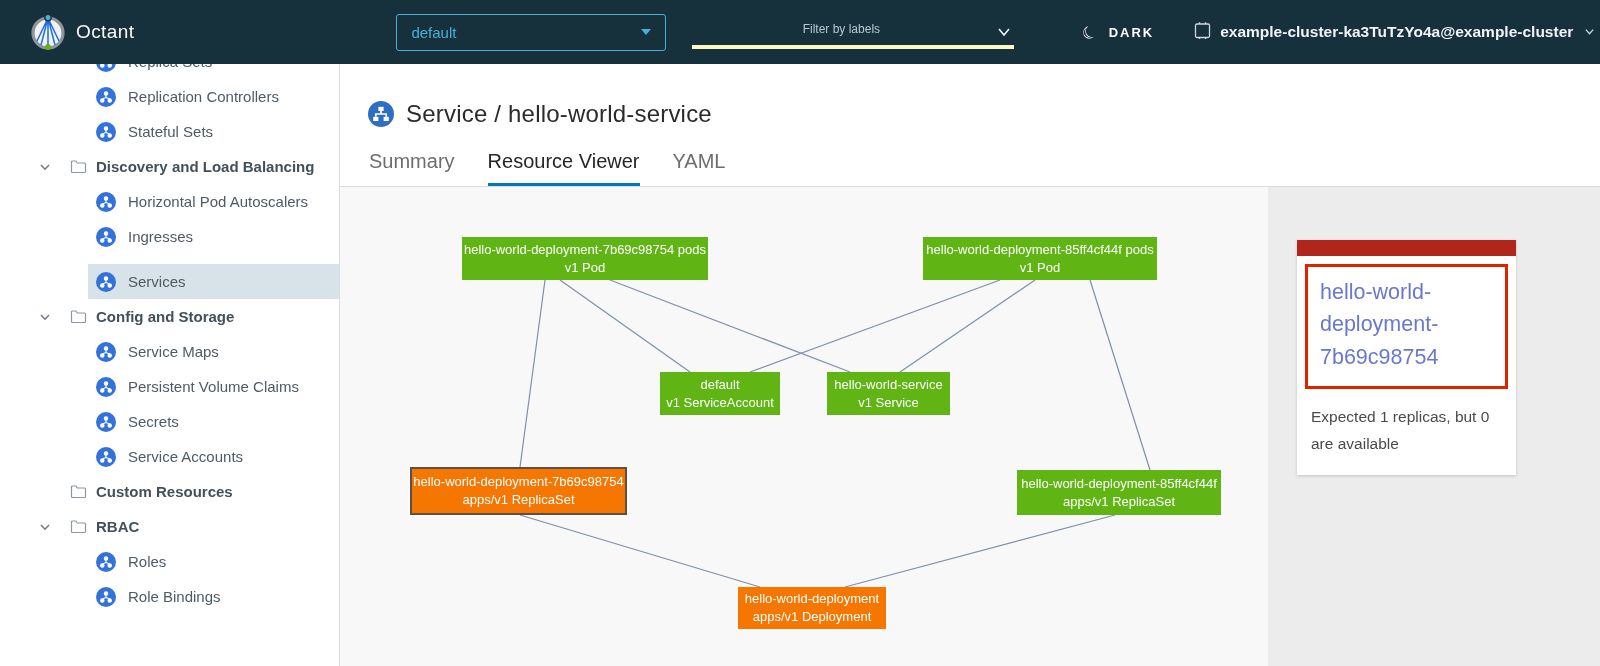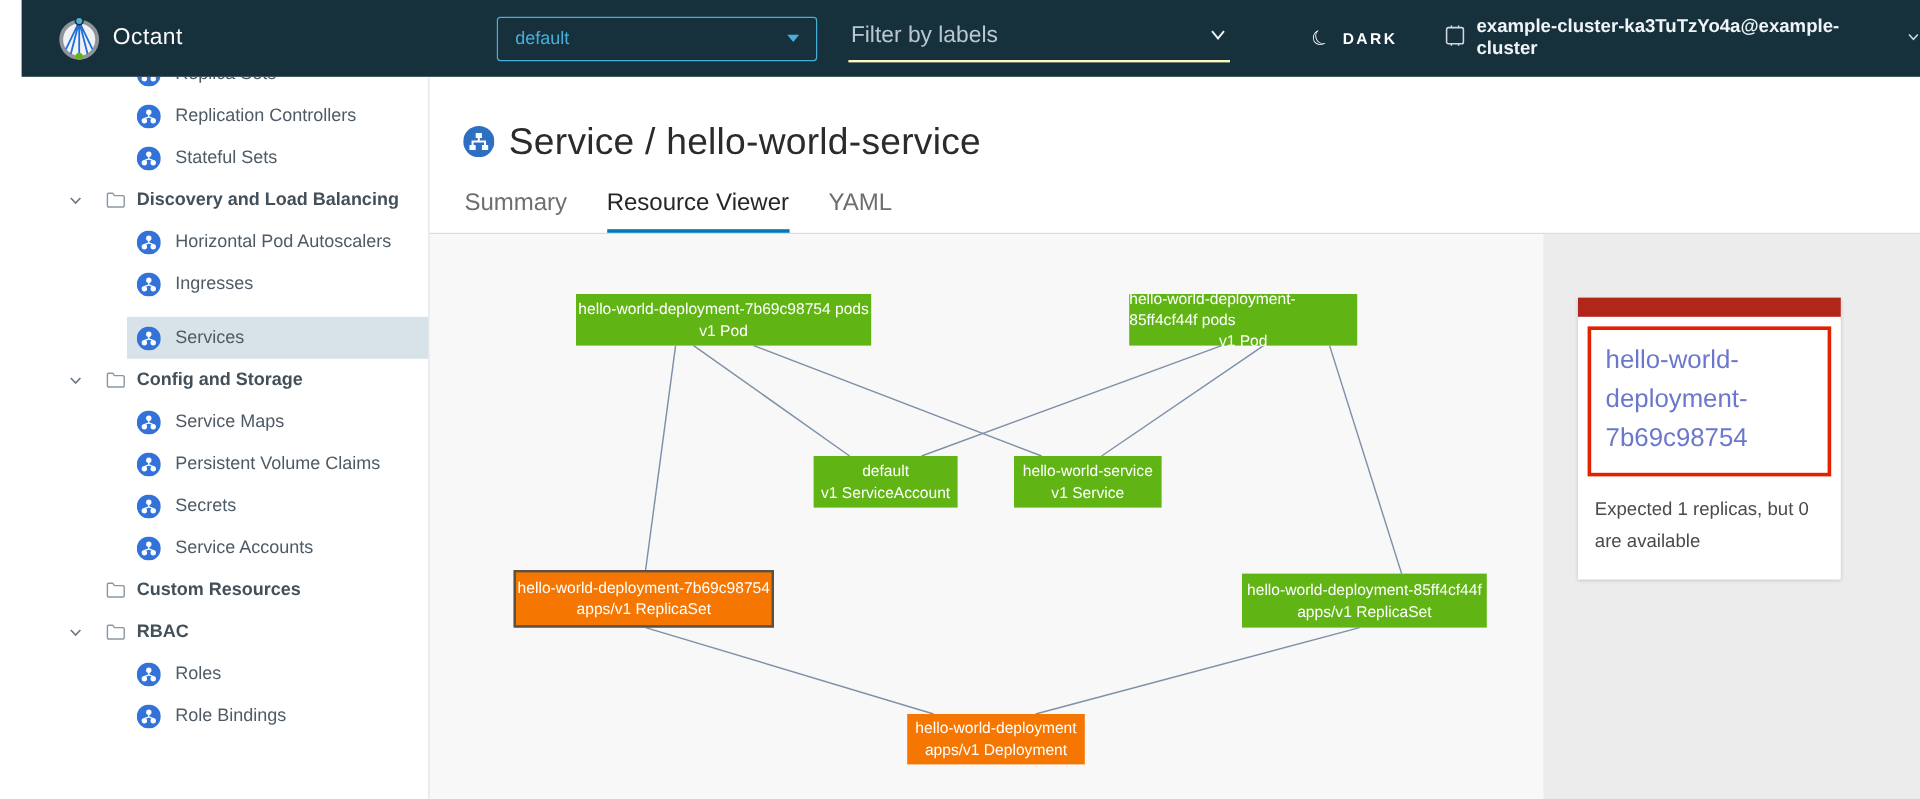--- a/index.html
+++ b/index.html
@@ -1,30 +1,30 @@
 <!DOCTYPE html>
 <html><head>
 <meta charset="utf-8">
 <style>
   * { margin:0; padding:0; box-sizing:border-box; }
   html,body { background:#e0e0e0; }
   body { font-family:"Liberation Sans","DejaVu Sans",sans-serif; }
-  .app { position:relative; width:1600px; height:666px; background:#fff; overflow:hidden;padding-left:18px; }
+  .app { position:relative; width:1600px; height:666px; background:#fff; overflow:hidden; }
 
   
   .header { position:relative; height:64px; background:#16303c; display:flex; align-items:center; color:#fff; }
   .logo { margin-left:30px; width:36px; height:40px; flex:none; }
   .app-title { font-size:19px; letter-spacing:.4px; margin-left:10px; color:#fafafa; }
   .ns-select { margin-left:262px; width:270px; height:37px; border:1px solid #49afd9; border-radius:3px;
                display:flex; align-items:center; padding:0 14px; color:#49afd9; font-size:15px; cursor:pointer; }
   .ns-select .grow { flex:1; }
   .caret { width:0; height:0; border-left:5px solid transparent; border-right:5px solid transparent; border-top:6px solid #49afd9; }
   .filter-wrap { margin-left:26px; width:322px; position:relative; }
-  .filter-wrap input { width:100%; background:transparent; border:none; border-bottom:2px solid #fef9c3; color:#e6eef2;
-                       font-size:19px; padding:6px 26px 9px 2px; outline:none; font-family:inherit; }
+  .filter-wrap input { width:100%; background:transparent; border:none; border-bottom:4px solid #fef9c3; color:#e6eef2;
+                       font-size:12px; padding:6px 26px 9px 2px; outline:none; font-family:inherit;text-align:center; }
   .filter-wrap input::placeholder { color:#b9c7cf; opacity:1; }
   .filter-chevron { position:absolute; right:2px; top:8px; }
   .theme-toggle { margin-left:68px; display:flex; align-items:center; gap:9px; background:none; border:none; color:#fff;
                   font-family:inherit; font-size:13px; font-weight:bold; letter-spacing:2px; cursor:pointer; }
   .moon { font-size:17px; display:inline-block; transform:rotate(-28deg); font-weight:400; }
   .cluster { margin-left:40px; display:flex; align-items:center; gap:9px; font-size:15.5px; color:#eef4f7; cursor:pointer;font-weight:bold; }
   .cluster .chev { margin-left:2px; }
 
   
   .body { display:flex; height:602px; }
@@ -38,21 +38,21 @@
   .nav-row .folder-slot { width:18px; margin-left:16px; flex:none; display:flex; align-items:center; }
   .nav-row.group { font-weight:bold; color:#43505a; }
   .nav-row.group .label { margin-left:8px; }
   .nav-row .res-icon { width:20px; height:20px; margin-left:96px; flex:none; }
   .nav-row.resource .label { margin-left:12px; }
 
   
   .content-head { background:#fff; }
   .title-row { display:flex; align-items:center; gap:12px; padding:36px 0 0 28px; }
   .title-icon { width:26px; height:26px; flex:none; }
-  h1.page-title { font-size:31px; font-weight:400; color:#2b2b2b; letter-spacing:.2px; }
+  h1.page-title { font-size:24px; font-weight:400; color:#2b2b2b; letter-spacing:.2px; }
   .tabs { display:flex; gap:33px; padding:22px 0 0 29px; border-bottom:1px solid #dcdcdc; }
   .tab { font-size:20px; color:#6e6e6e; padding-bottom:10px; border-bottom:3px solid transparent; cursor:pointer; }
   .tab.active { color:#262626; border-bottom-color:#0079b8; }
 
   
   .workspace { flex:1; display:flex; min-height:0; }
   .graph { position:relative; width:928px; flex:none; background:#f8f8f8; }
   .graph svg.edges { position:absolute; left:0; top:0; }
   .gnode { position:absolute; display:flex; flex-direction:column; align-items:center; justify-content:center;
            color:#fff; font-size:13px; line-height:1.35; text-align:left; cursor:pointer; }
@@ -351,21 +351,21 @@
               <line x1="660" y1="93" x2="410" y2="185" stroke="#7e90a8" stroke-width="1.2"></line>
               <line x1="695" y1="93" x2="560" y2="185" stroke="#7e90a8" stroke-width="1.2"></line>
               <line x1="750" y1="93" x2="810" y2="283" stroke="#7e90a8" stroke-width="1.2"></line>
               <line x1="180" y1="328" x2="420" y2="400" stroke="#7e90a8" stroke-width="1.2"></line>
               <line x1="775" y1="328" x2="505" y2="400" stroke="#7e90a8" stroke-width="1.2"></line>
             </svg>
         <div class="gnode ok" style="left: 122px; top: 50px; width: 246px; height: 43px;">
               <div>hello-world-deployment-7b69c98754 pods</div>
               <div>v1 Pod</div>
             </div>
-            <div class="gnode ok" style="left: 583px; top: 50px; width: 190px; height: 43px;">
+            <div class="gnode ok" style="left: 583px; top: 50px; width: 234px; height: 43px;">
               <div>hello-world-deployment-85ff4cf44f pods</div>
               <div>v1 Pod</div>
             </div>
             <div class="gnode ok" style="left: 320px; top: 185px; width: 120px; height: 43px;">
               <div>default</div>
               <div>v1 ServiceAccount</div>
             </div>
             <div class="gnode ok" style="left: 487px; top: 185px; width: 123px; height: 43px;">
               <div>hello-world-service</div>
               <div>v1 Service</div>

